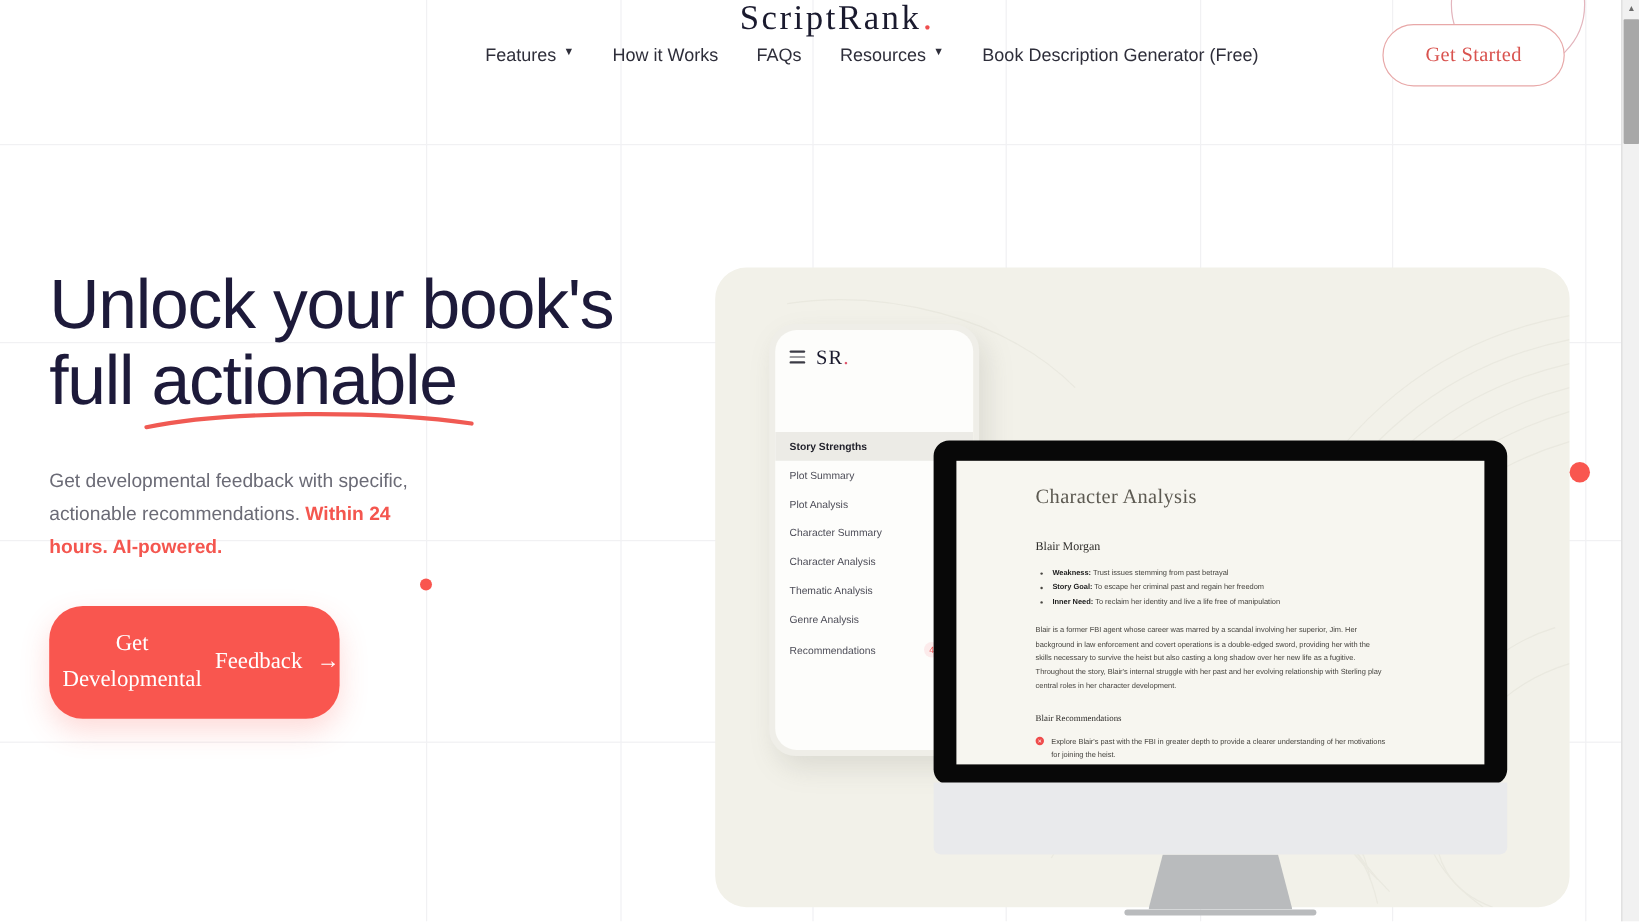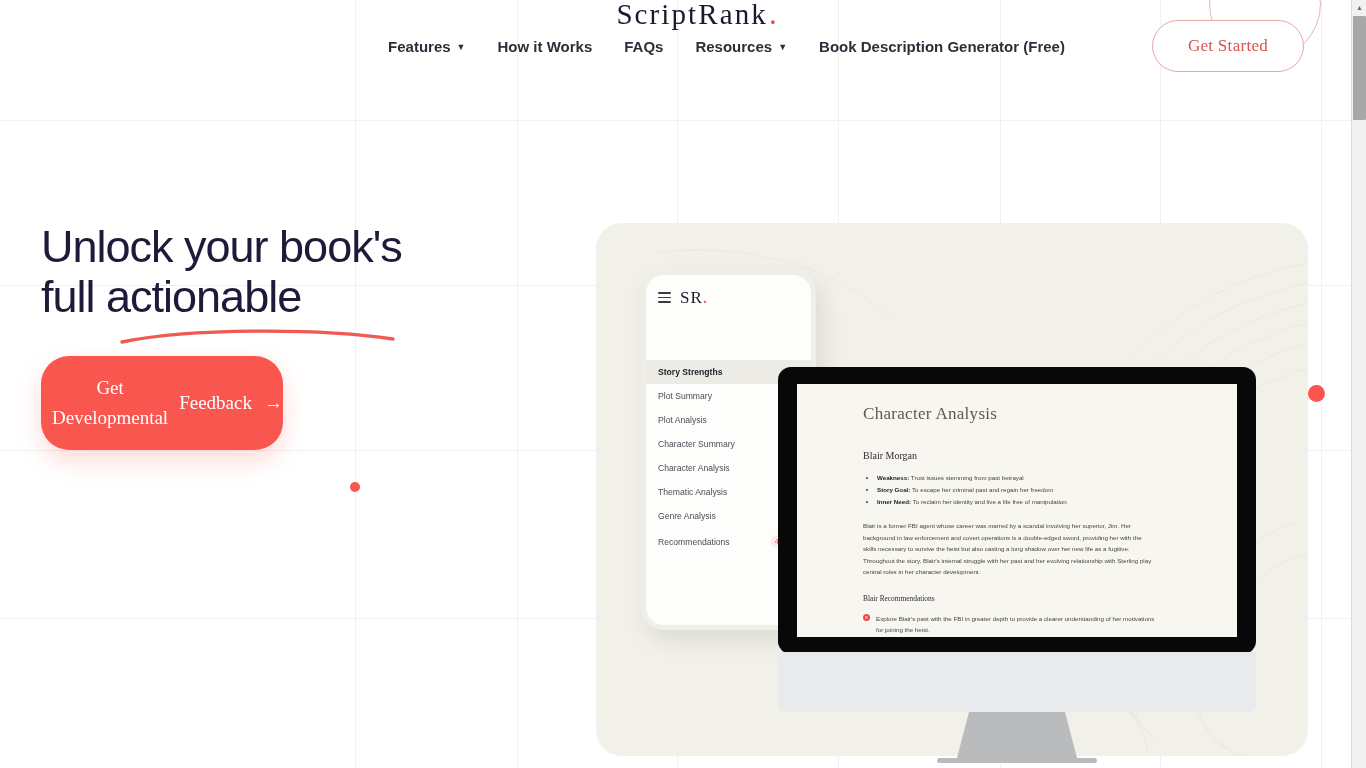--- a/index.html
+++ b/index.html
@@ -33,38 +33,38 @@
     white-space:nowrap; display:flex; align-items:baseline;
     margin-top:-4px;
   }
   .logo-dot{ color:#ef4e4e; font-size:31px; margin-left:1px; letter-spacing:0; }
 
   .nav-links{
     display:flex; align-items:center; gap:0px; margin-left:102px;
   }
   .nav-link{
     font-size:15px; color:#2e2e3a; padding:6px 16px;
-    white-space:nowrap; cursor:pointer; display:flex; align-items:center; gap:6px;font-weight:bold;
+    white-space:nowrap; cursor:pointer; display:flex; align-items:flex-start; gap:6px;
   }
   .caret{ font-size:9px; color:#2e2e3a; line-height:1; position:relative; top:1px;}
 
   .get-started{
     position:absolute; right:47px; top:20px;
     width:152px; height:52px; border:1px solid #e8a8a8;
     border-radius:30px; background:#fff;
     display:flex; align-items:center; justify-content:center;
     font-family:"Liberation Serif", serif;
     font-size:17px; color:#d9534f; cursor:pointer;
     letter-spacing:.3px;
   }
 
   
   .hero-left{ position:absolute; left:41px; top:222px; width:540px; z-index:5;}
   .headline{
-    font-size:45px; line-height:1.1; color:#1d1a3a;
+    font-size:58px; line-height:1.1; color:#1d1a3a;
     font-weight:400; letter-spacing:-1px;
   }
   .headline .line2{ position:relative; display:inline-block; }
   .underline-svg{ position:absolute; left:78px; top:54px; }
 
   .subtext{
     margin-top:38px; font-size:16px; line-height:1.72;
     color:#6b6b76; max-width:320px;
   }
   .subtext .hl{ color:#f4564f; font-weight:bold; }
@@ -273,20 +273,23 @@
     <h1 class="headline">
       <div>Unlock your book's</div>
       <div class="line2">
         <span>full actionable</span>
         <svg class="underline-svg" width="278" height="20" viewBox="0 0 278 20">
           <path d="M3 16 C 70 2, 200 2, 274 13" stroke="#f05a53" stroke-width="3.4" fill="none" stroke-linecap="round"></path>
         </svg>
       </div>
     </h1>
 
+    <p class="subtext">
+      <span>Get developmental feedback with specific, actionable recommendations. </span><span class="hl">Within 24 hours. AI-powered.</span>
+    </p>
 
     <button class="cta">
       <span>Get Developmental</span>
       <span class="l2">
         <span>Feedback</span>
         <span class="arrow">→</span>
       </span>
     </button>
   </section>
 

